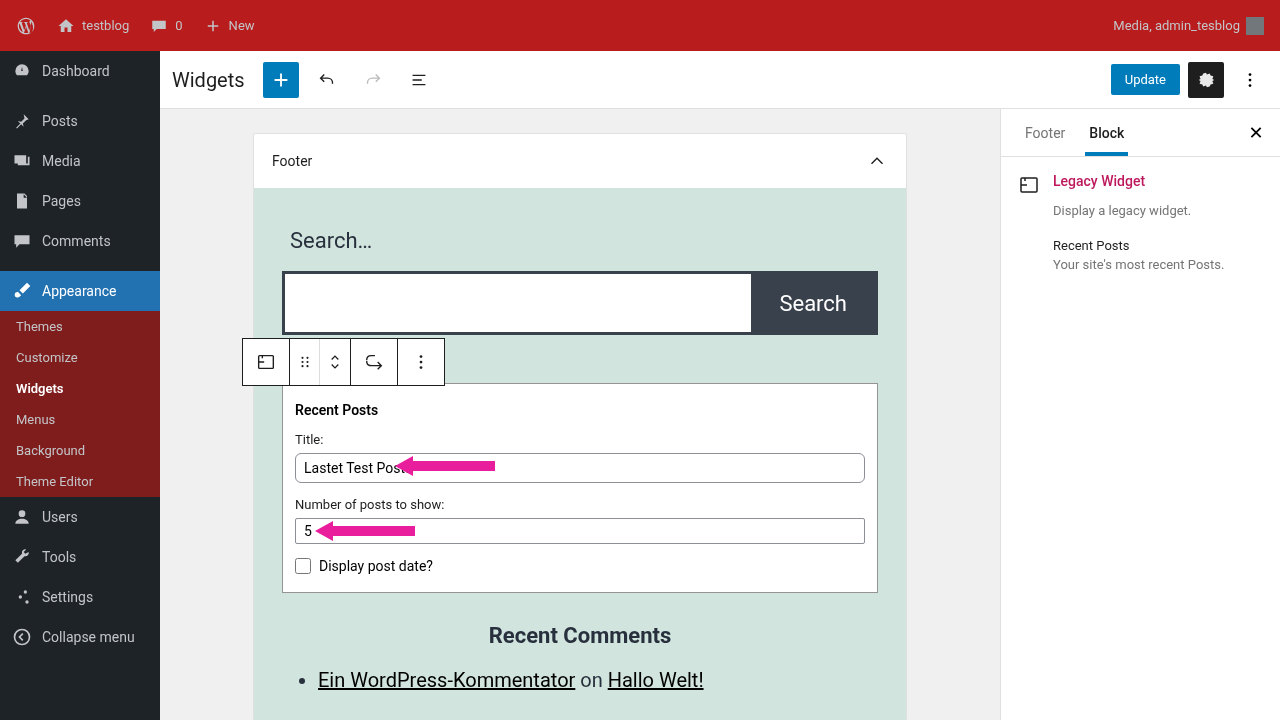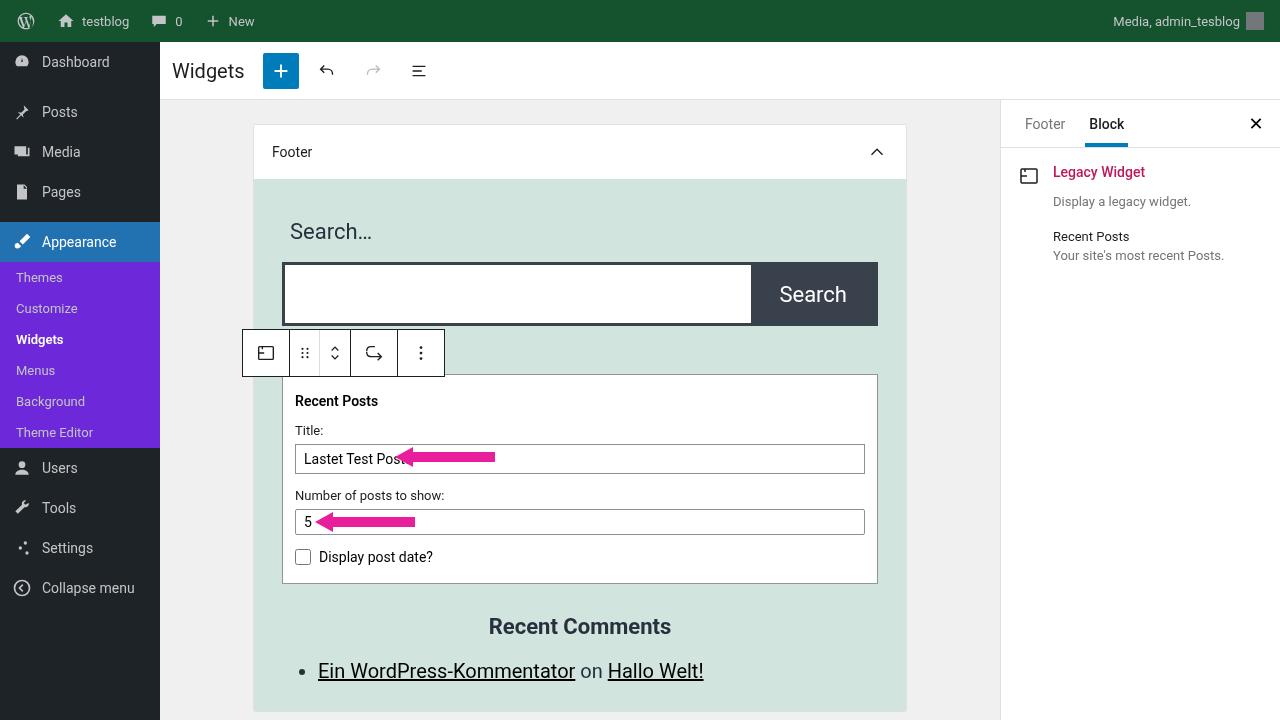--- a/index.html
+++ b/index.html
@@ -1,31 +1,31 @@
 <!DOCTYPE html>
 <html><head>
 <meta charset="utf-8">
 <style>
 * { margin: 0; padding: 0; box-sizing: border-box; font-family: -apple-system, BlinkMacSystemFont, "Segoe UI", Roboto, sans-serif; }
 body { width: 1280px; height: 720px; overflow: hidden; background: #f0f0f1; }
 
-.admin-bar { height: 42px; background: #14532d; color: #c3c4c7; display: flex; align-items: center; padding: 0 8px; font-size: 13px; justify-content: space-between; }
+.admin-bar { height: 51px; background: #b91c1c; color: #c3c4c7; display: flex; align-items: center; padding: 0 8px; font-size: 13px; justify-content: space-between; }
 .admin-bar-left, .admin-bar-right { display: flex; align-items: center; gap: 4px; }
 .ab-item { display: flex; align-items: center; gap: 6px; padding: 0 8px; height: 38px; cursor: pointer; color: #c3c4c7; }
 .ab-icon { width: 20px; height: 20px; display: flex; align-items: center; justify-content: center; }
 .avatar-square { width: 18px; height: 18px; background: #72777c; }
 
 .main-wrap { display: flex; height: 682px; }
 
 .admin-menu { width: 160px; background: #1d2327; color: #fff; font-size: 14px; flex-shrink: 0; }
 .menu-item { display: flex; align-items: center; gap: 10px; padding: 10px 12px; color: #c3c4c7; cursor: pointer; position: relative; }
 .menu-item.current { background: #2271b1; color: #fff; }
 .menu-item.current::after { content: ""; position: absolute; right: -8px; top: 50%; transform: translateY(-50%); border: 8px solid transparent; border-right-color: #f0f0f1; }
 .menu-icon { width: 20px; height: 20px; display: flex; align-items: center; justify-content: center; flex-shrink: 0; }
-.submenu { background: #6d28d9; }
+.submenu { background: #7f1d1d; }
 .submenu-item { padding: 8px 12px 8px 16px; color: #c3c4c7; font-size: 13px; cursor: pointer; }
 .submenu-item.current { color: #fff; font-weight: 600; }
 
 .content-area { flex: 1; display: flex; flex-direction: column; background: #fff; }
 
 .editor-header { height: 58px; border-bottom: 1px solid #e0e0e0; display: flex; align-items: center; padding: 0 12px; justify-content: space-between; background: #fff; }
 .header-left { display: flex; align-items: center; gap: 10px; }
 .page-title { font-size: 20px; font-weight: 400; color: #1e1e1e; margin-right: 8px; }
 .hdr-btn { width: 36px; height: 36px; display: flex; align-items: center; justify-content: center; border-radius: 2px; cursor: pointer; color: #1e1e1e; }
 .hdr-btn.add { background: #007cba; color: #fff; }
@@ -56,21 +56,21 @@
 
 .block-toolbar { position: absolute; background: #fff; border: 1px solid #1e1e1e; display: flex; z-index: 10; height: 48px; }
 .toolbar-btn { width: 46px; display: flex; align-items: center; justify-content: center; cursor: pointer; border-right: 1px solid #ddd; }
 .toolbar-btn:last-child { border-right: none; }
 .toolbar-group { display: flex; border-right: 1px solid #1e1e1e; }
 .toolbar-group:last-child { border-right: none; }
 
 .legacy-widget-form { background: #fff; border: 1px solid #949494; padding: 18px 12px; position: relative; }
 .legacy-header { font-weight: 600; font-size: 14px; margin-bottom: 14px; }
 .form-label { font-size: 13px; color: #1e1e1e; display: block; margin-bottom: 6px; }
-.form-input { width: 100%; border: 1px solid #8c8f94; padding: 6px 8px; font-size: 14px; border-radius: 0; }
+.form-input { width: 100%; border: 1px solid #8c8f94; padding: 6px 8px; font-size: 14px; border-radius: 6px; }
 .form-number { width: 100%; border: 1px solid #8c8f94; padding: 4px 8px; font-size: 14px; border-radius: 2px; }
 .form-row { margin-bottom: 14px; position: relative; }
 .checkbox-row { display: flex; align-items: center; gap: 8px; font-size: 14px; }
 .checkbox-row input { width: 16px; height: 16px; border: 1px solid #8c8f94; }
 
 .arrow-annot { position: absolute; height: 12px; pointer-events: none; }
 .arrow-body { height: 10px; background: #e91e9c; position: absolute; top: 1px; }
 .arrow-head { width: 0; height: 0; border-top: 10px solid transparent; border-bottom: 10px solid transparent; border-right: 18px solid #e91e9c; position: absolute; top: -4px; }
 
 .comments-widget { margin-top: 30px; }
@@ -166,20 +166,28 @@
       <span>Media</span>
     </div>
     <div class="menu-item">
       <span class="menu-icon">
           <svg viewBox="0 0 24 24" width="20" height="20" fill="currentColor">
             <path d="M6 3h9l3 3v15H6zM14 4v4h4"></path>
           </svg>
         </span>
       <span>Pages</span>
     </div>
+    <div class="menu-item">
+      <span class="menu-icon">
+          <svg viewBox="0 0 24 24" width="20" height="20" fill="currentColor">
+            <path d="M3 5h18v11H9l-4 4v-4H3z"></path>
+          </svg>
+        </span>
+      <span>Comments</span>
+    </div>
     <div class="menu-item current" style="margin-top:10px;">
       <span class="menu-icon">
           <svg viewBox="0 0 24 24" width="20" height="20" fill="currentColor">
             <path d="M18 2l4 4-9 9-4-4zM7 13l4 4-2 2c-1 1-4 1-5 0s-1-4 0-5z"></path>
           </svg>
         </span>
       <span>Appearance</span>
     </div>
     <div class="submenu">
       <div class="submenu-item">Themes</div>
@@ -243,20 +251,35 @@
             </svg>
           </div>
         <div class="hdr-btn disabled">
             <svg viewBox="0 0 24 24" width="22" height="22" fill="none" stroke="currentColor" stroke-width="1.5">
               <path d="M15 14l4-4-4-4M19 10h-8a5 5 0 00-5 5v1"></path>
             </svg>
           </div>
         <div class="hdr-btn">
             <svg viewBox="0 0 24 24" width="22" height="22" fill="none" stroke="currentColor" stroke-width="1.5">
               <path d="M5 7h14M5 12h10M5 17h14"></path>
+            </svg>
+          </div>
+      </div>
+      <div class="header-right">
+        <button class="update-btn">Update</button>
+        <div class="settings-btn">
+            <svg viewBox="0 0 24 24" width="22" height="22" fill="currentColor">
+              <path d="M12 8a4 4 0 100 8 4 4 0 000-8zm9 4l-2-1 1-3-3-1-1-2-3 1-1-2-3 1-1 2-3 1 1 3-2 1 2 1-1 3 3 1 1 2 3-1 1 2 3-1 1-2 3-1-1-3z" opacity="0.9"></path>
+            </svg>
+          </div>
+        <div class="more-btn">
+            <svg viewBox="0 0 24 24" width="22" height="22" fill="currentColor">
+              <circle cx="12" cy="6" r="1.5"></circle>
+              <circle cx="12" cy="12" r="1.5"></circle>
+              <circle cx="12" cy="18" r="1.5"></circle>
             </svg>
           </div>
       </div>
     </div>
 
     <div class="editor-body">
       <div class="canvas-scroll-wrap">
         <div class="canvas-scroll">
           <div class="widget-area-card">
             <div class="area-header">

